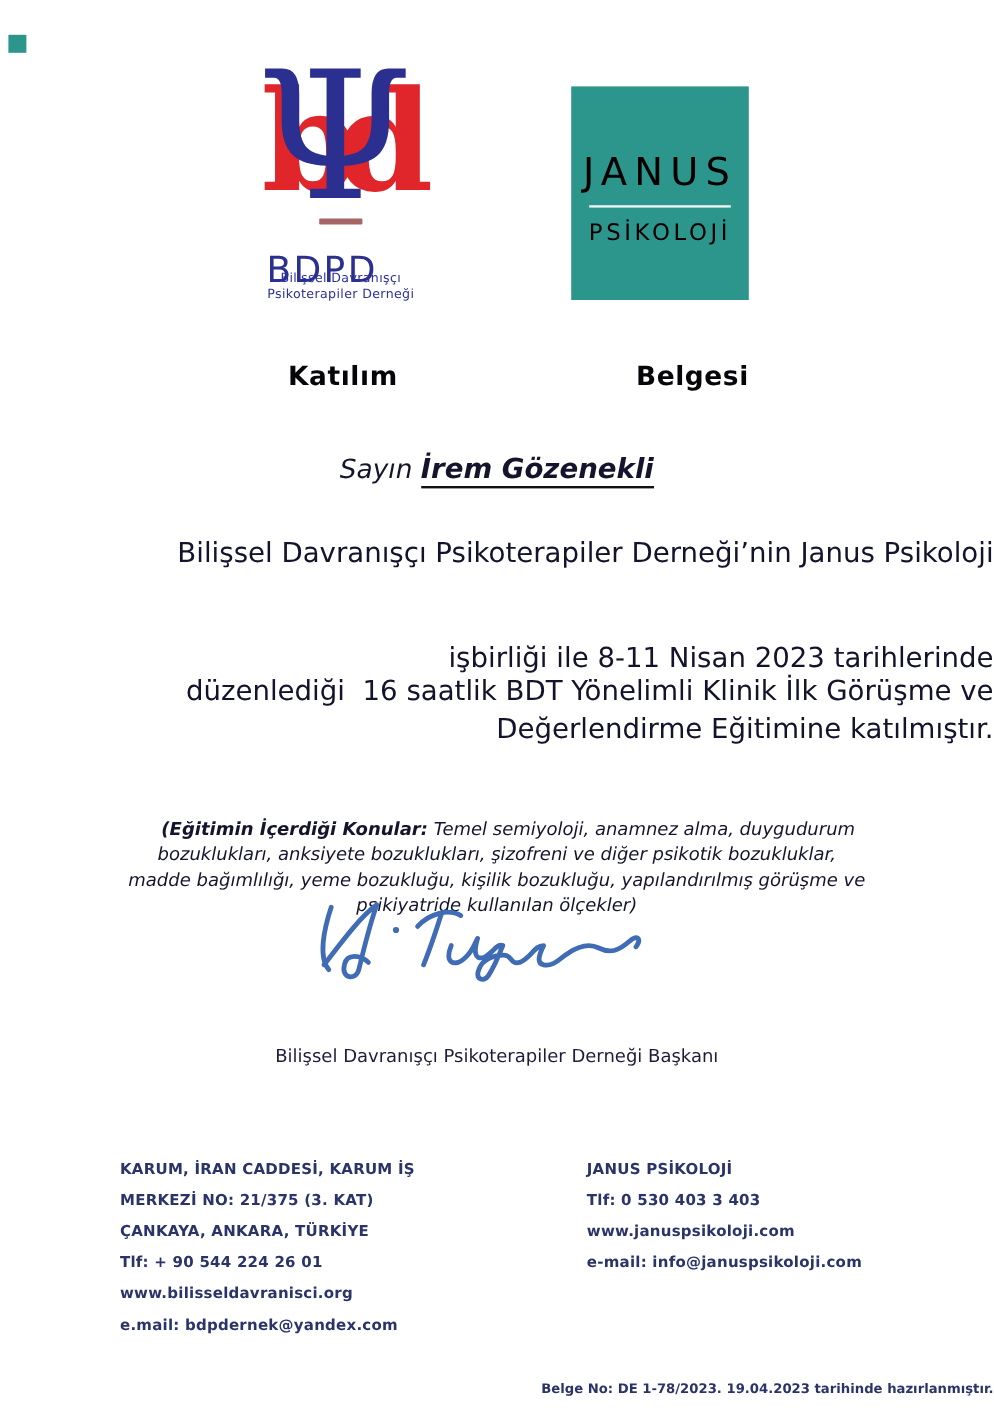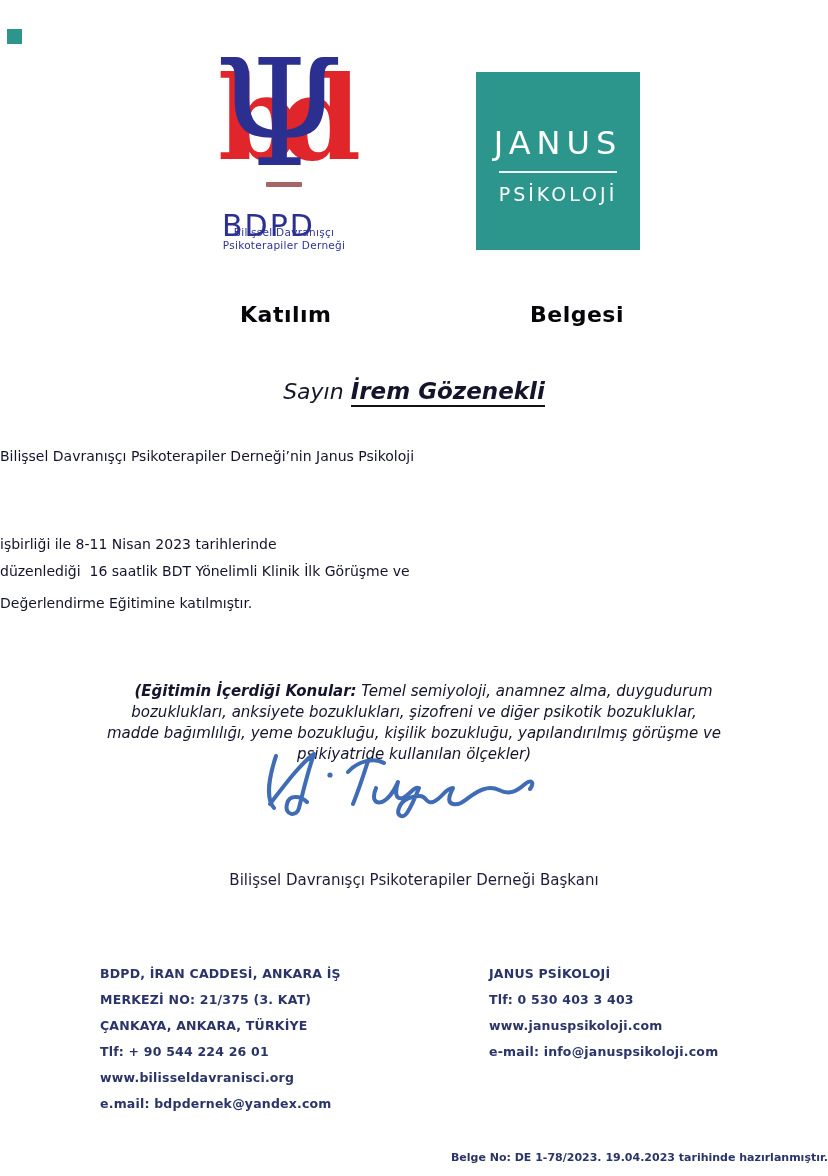--- a/index.html
+++ b/index.html
@@ -19,35 +19,35 @@
   .bdpd-glyph { position:relative; width:124px; height:114px; }
   .bdpd-glyph span { position:absolute; line-height:1; font-family:"DejaVu Serif","Liberation Serif",serif; font-weight:700; }
   .bdpd-b   { left:-4px; top:-14px; font-size:116px; color:#e0262b; }
   .bdpd-d   { left:58px; top:-14px; font-size:116px; color:#e0262b; }
   .bdpd-psi { left:-8px; top:-34px; font-size:148px; color:#2b2f90; z-index:2; font-weight:400 !important; }
   .bdpd-smudge { position:absolute; left:44px; top:108px; width:36px; height:5px; background:#8a3030; opacity:.75; border-radius:1px; z-index:3; }
   .bdpd-acronym { position:absolute; top:116px; width:100%; text-align:left; font-size:30px; font-weight:400; color:#2b2f90; letter-spacing:2px;margin-top:18px; }
   .bdpd-name { position:absolute; top:152px; width:100%; text-align:center; font-size:10.5px; line-height:13px; font-weight:400; color:#2d319a; letter-spacing:0.3px; }
 
   
-  .janus-logo { left:476px; top:72px; width:164px; height:178px; background:#2d968c; color:#ffffff; text-align:center; }
+  .janus-logo { left:476px; top:72px; width:148px; height:178px; background:#2d968c; color:#000000; text-align:center; }
   .janus-line1 { margin-top:52px; font-size:32px; font-weight:400; letter-spacing:6px; }
   .janus-divider { width:118px; height:2px; background:#eef7f5; margin:9px auto 10px auto; }
   .janus-line2 { font-size:19px; font-weight:400; letter-spacing:3px; }
 
   
   .title-row { left:240px; top:302px; width:384px; display:flex; justify-content:space-between;
     font-size:22px; font-weight:700; color:#06060a; letter-spacing:0.5px; }
 
   
   .salutation { left:0; top:378px; width:100%; text-align:center; font-style:italic; color:#14142c; font-size:22px; }
   .salutation .name { font-weight:700; font-size:23px; border-bottom:2px solid #111; padding-bottom:1px; }
 
   
-  .body-line { left:0; width:100%; text-align:left; color:#13132b; font-size:14px; white-space:pre-wrap; }
+  .body-line { left:0; width:100%; text-align:right; color:#13132b; font-size:23px; white-space:pre-wrap; }
   .bl1 { top:448px; } .bl2 { top:508px;margin-top:28px; } .bl3 { top:563px; } .bl4 { top:595px; }
 
   
   .topics { left:104px; top:660px; width:620px; text-align:center; font-style:italic; font-size:15px;
     line-height:21px; color:#14142c; white-space:pre-wrap; }
   .topics .label { font-weight:700; }
 
   
   .sig-svg { left:262px; top:746px; width:286px; height:80px; }
   .sig-name { left:0; top:836px; width:100%; text-align:center; font-size:15px; color:#1c1c38; }
@@ -109,21 +109,21 @@
     <path d="M14,10 C8,28 3,52 12,62"></path>
     <path d="M8,58 C22,40 38,18 52,8 C45,28 41,46 37,62 C35,71 22,70 25,58 C27,48 39,50 45,56"></path>
     <circle cx="68" cy="29" r="2.6" fill="#3f6cb4" stroke="none"></circle>
     <path d="M86,26 C96,15 112,11 122,17"></path>
     <path d="M106,15 C100,34 95,48 91,58"></path>
     <path d="M114,42 C110,52 112,58 120,56 C129,52 133,42 136,36 C133,46 133,54 141,52 C149,48 152,40 157,42 C153,52 149,61 145,67 C141,73 134,70 137,62 C140,53 150,50 158,50 C165,50 163,58 171,56 C181,52 183,42 191,42 C187,50 185,57 191,58 C199,60 205,52 212,48 C221,42 229,40 237,44 C247,49 254,46 263,38 C269,33 273,36 268,43"></path>
   </svg>
   <div class="abs sig-role">Bilişsel Davranışçı Psikoterapiler Derneği Başkanı</div>
 
   <div class="abs footer-col footer-left">
-    <div>BDPD, İRAN CADDESİ, ANKARA İŞ</div>
+    <div>KARUM, İRAN CADDESİ, KARUM İŞ</div>
     <div>MERKEZİ NO: 21/375 (3. KAT)</div>
     <div>ÇANKAYA, ANKARA, TÜRKİYE</div>
     <div>Tlf: + 90 544 224 26 01</div>
     <div>www.bilisseldavranisci.org</div>
     <div>e.mail:  bdpdernek@yandex.com</div>
   </div>
   <div class="abs footer-col footer-right">
     <div>JANUS PSİKOLOJİ</div>
     <div>Tlf: 0 530 403 3 403</div>
     <div>www.januspsikoloji.com</div>

